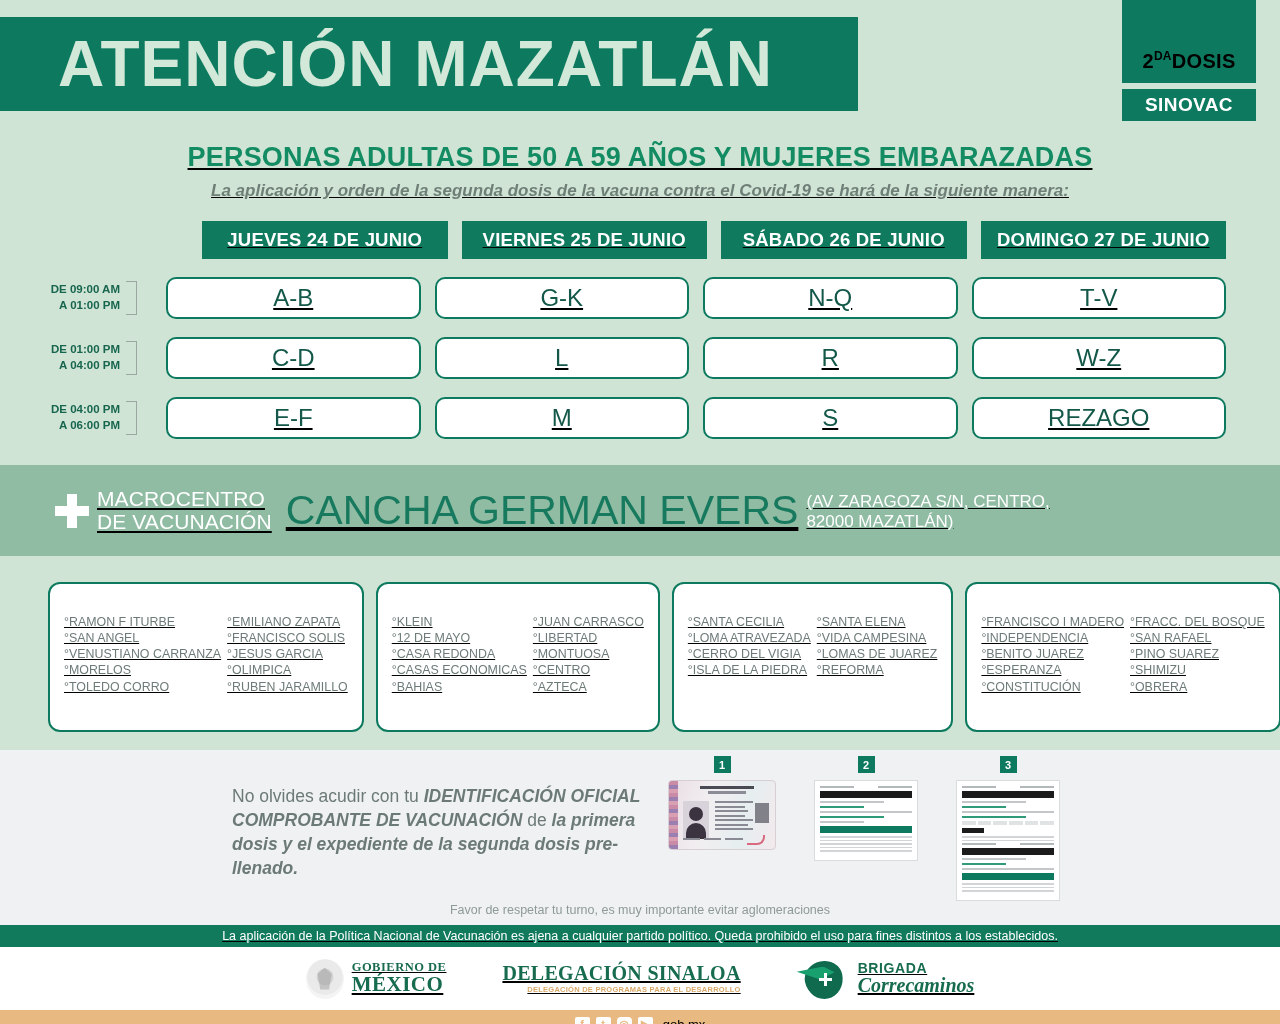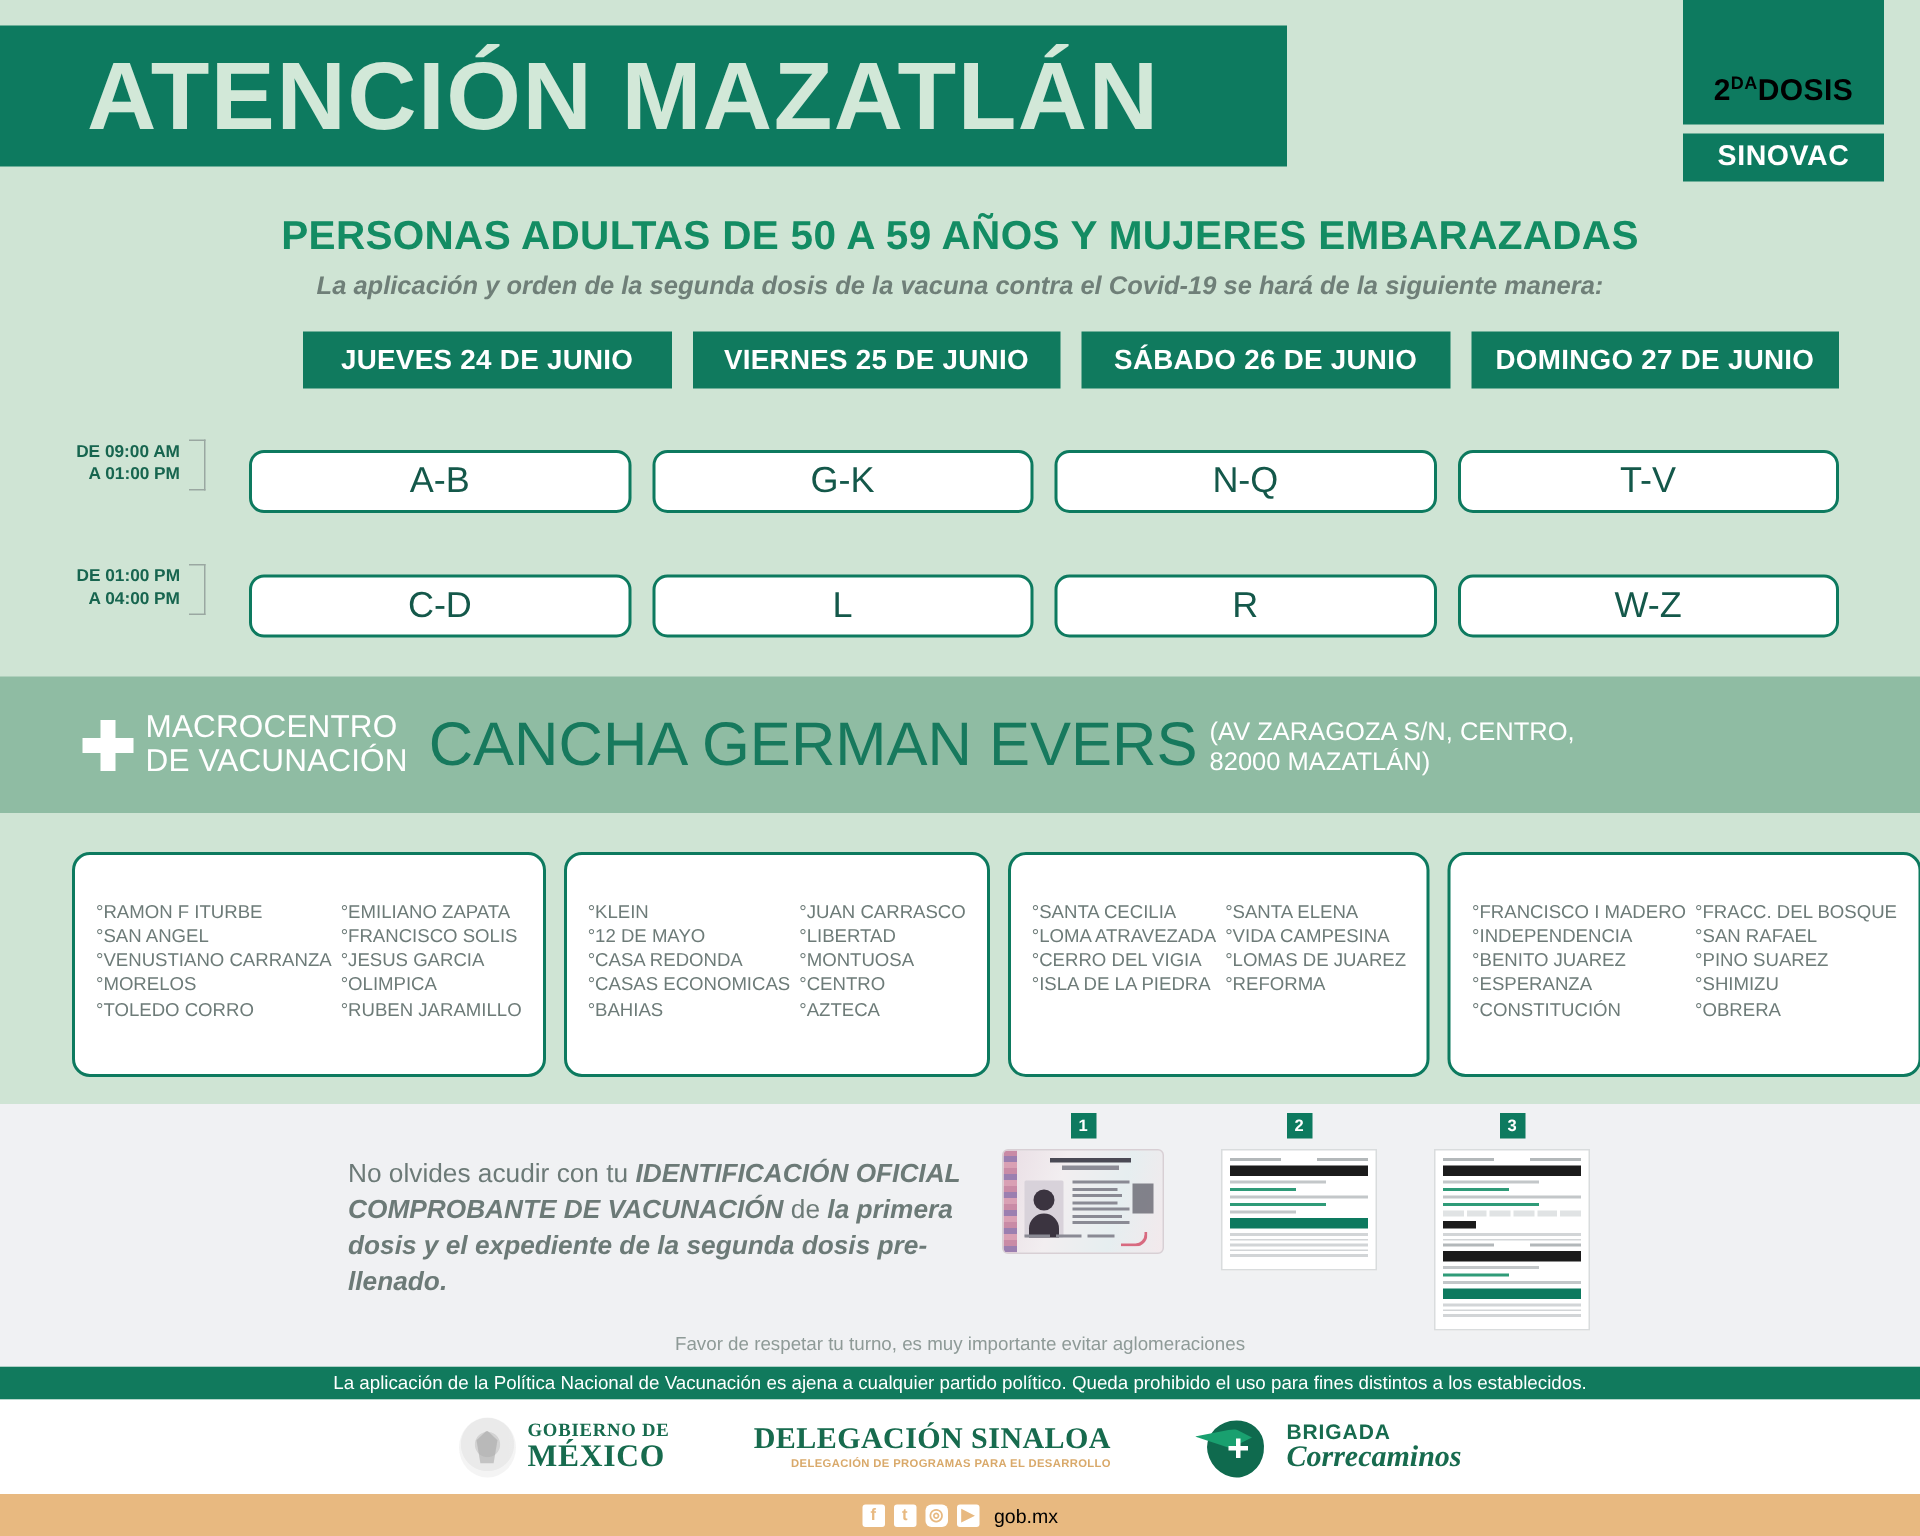--- a/index.html
+++ b/index.html
@@ -3,21 +3,21 @@
 <meta charset="utf-8">
 <title>Atención Mazatlán</title>
 <style>
   * { box-sizing: border-box; margin: 0; padding: 0; }
   html, body {
     width: 1280px; height: 1024px;
     font-family: "Liberation Sans", sans-serif;
     background: #cfe4d4;
     overflow: hidden;
   }
-  .page { position: relative; width: 1280px; height: 1024px; background: #cfe4d4; }
+  .page { position: relative; width: 1280px; height: 1024px; background: #cfe4d4; text-decoration: underline; }
 
   
   .header-row { position: relative; height: 128px; }
   .title-bar {
     position: absolute; left: 0; top: 17px;
     width: 858px; height: 94px;
     background: #0d7a5f;
     display: flex; align-items: center;
   }
   .title-bar span {
@@ -63,21 +63,21 @@
     flex: 1; background: #107a5e; color: #ffffff;
     font-size: 18.5px; font-weight: bold; letter-spacing: .2px;
     height: 38px; display: flex; align-items: center; justify-content: center;
     text-align: center;
   }
   .slot-row { display: flex; gap: 14px; margin-top: 18px; position: relative; }
   .slot-cell {
     flex: 1; height: 42px;
     background: #ffffff; border: 2.5px solid #0d7a5f; border-radius: 10px;
     display: flex; align-items: center; justify-content: center;
-    color: #14584a; font-size: 24px; margin-top: 23px;
+    color: #14584a; font-size: 24px;
   }
   .time-label {
     position: absolute; left: -166px; top: 50%; transform: translateY(-50%);
     width: 120px; text-align: right;
     color: #17654f; font-size: 11.5px; font-weight: bold; line-height: 1.35;
   }
   .bracket {
     position: absolute; left: -40px; top: 50%; transform: translateY(-50%);
     width: 11px; height: 34px;
     border: 1.5px solid #9aa7a1; border-left: none;
@@ -298,20 +298,31 @@
         <div>DE 01:00 PM</div>
         <div>A 04:00 PM</div>
       </div>
       <div class="bracket"></div>
       <div class="slot-cell">C-D</div>
       <div class="slot-cell">L</div>
       <div class="slot-cell">R</div>
       <div class="slot-cell">W-Z</div>
     </div>
 
+    <div class="slot-row">
+      <div class="time-label">
+        <div>DE 04:00 PM</div>
+        <div>A 06:00 PM</div>
+      </div>
+      <div class="bracket"></div>
+      <div class="slot-cell">E-F</div>
+      <div class="slot-cell">M</div>
+      <div class="slot-cell">S</div>
+      <div class="slot-cell">REZAGO</div>
+    </div>
   </div>
 
   <div class="macro-band">
     <div class="cross-icon"></div>
     <div class="macro-label">
       <div>MACROCENTRO</div>
       <div>DE VACUNACIÓN</div>
     </div>
     <div class="macro-venue">CANCHA GERMAN EVERS</div>
     <div class="macro-addr">

